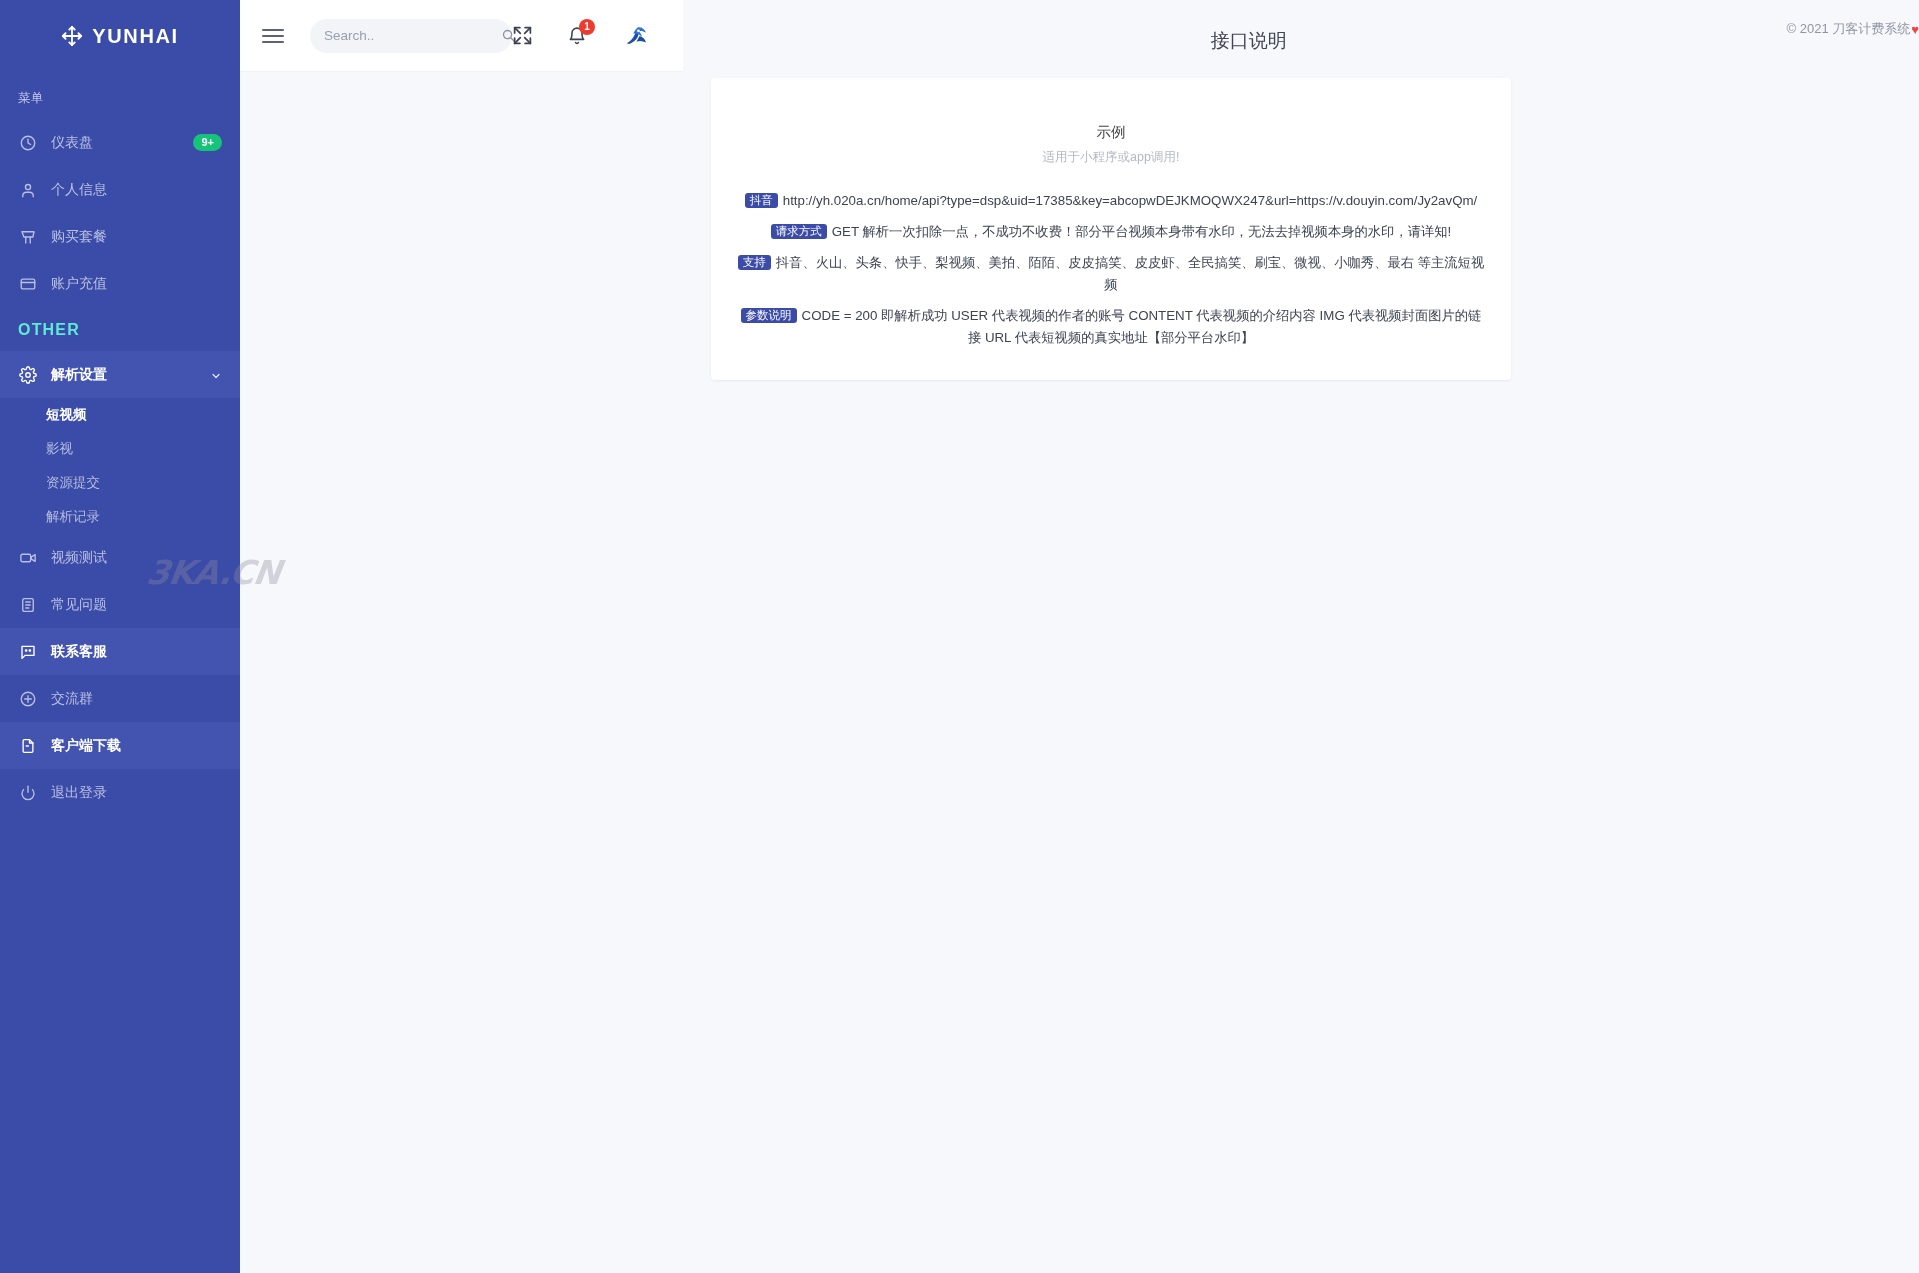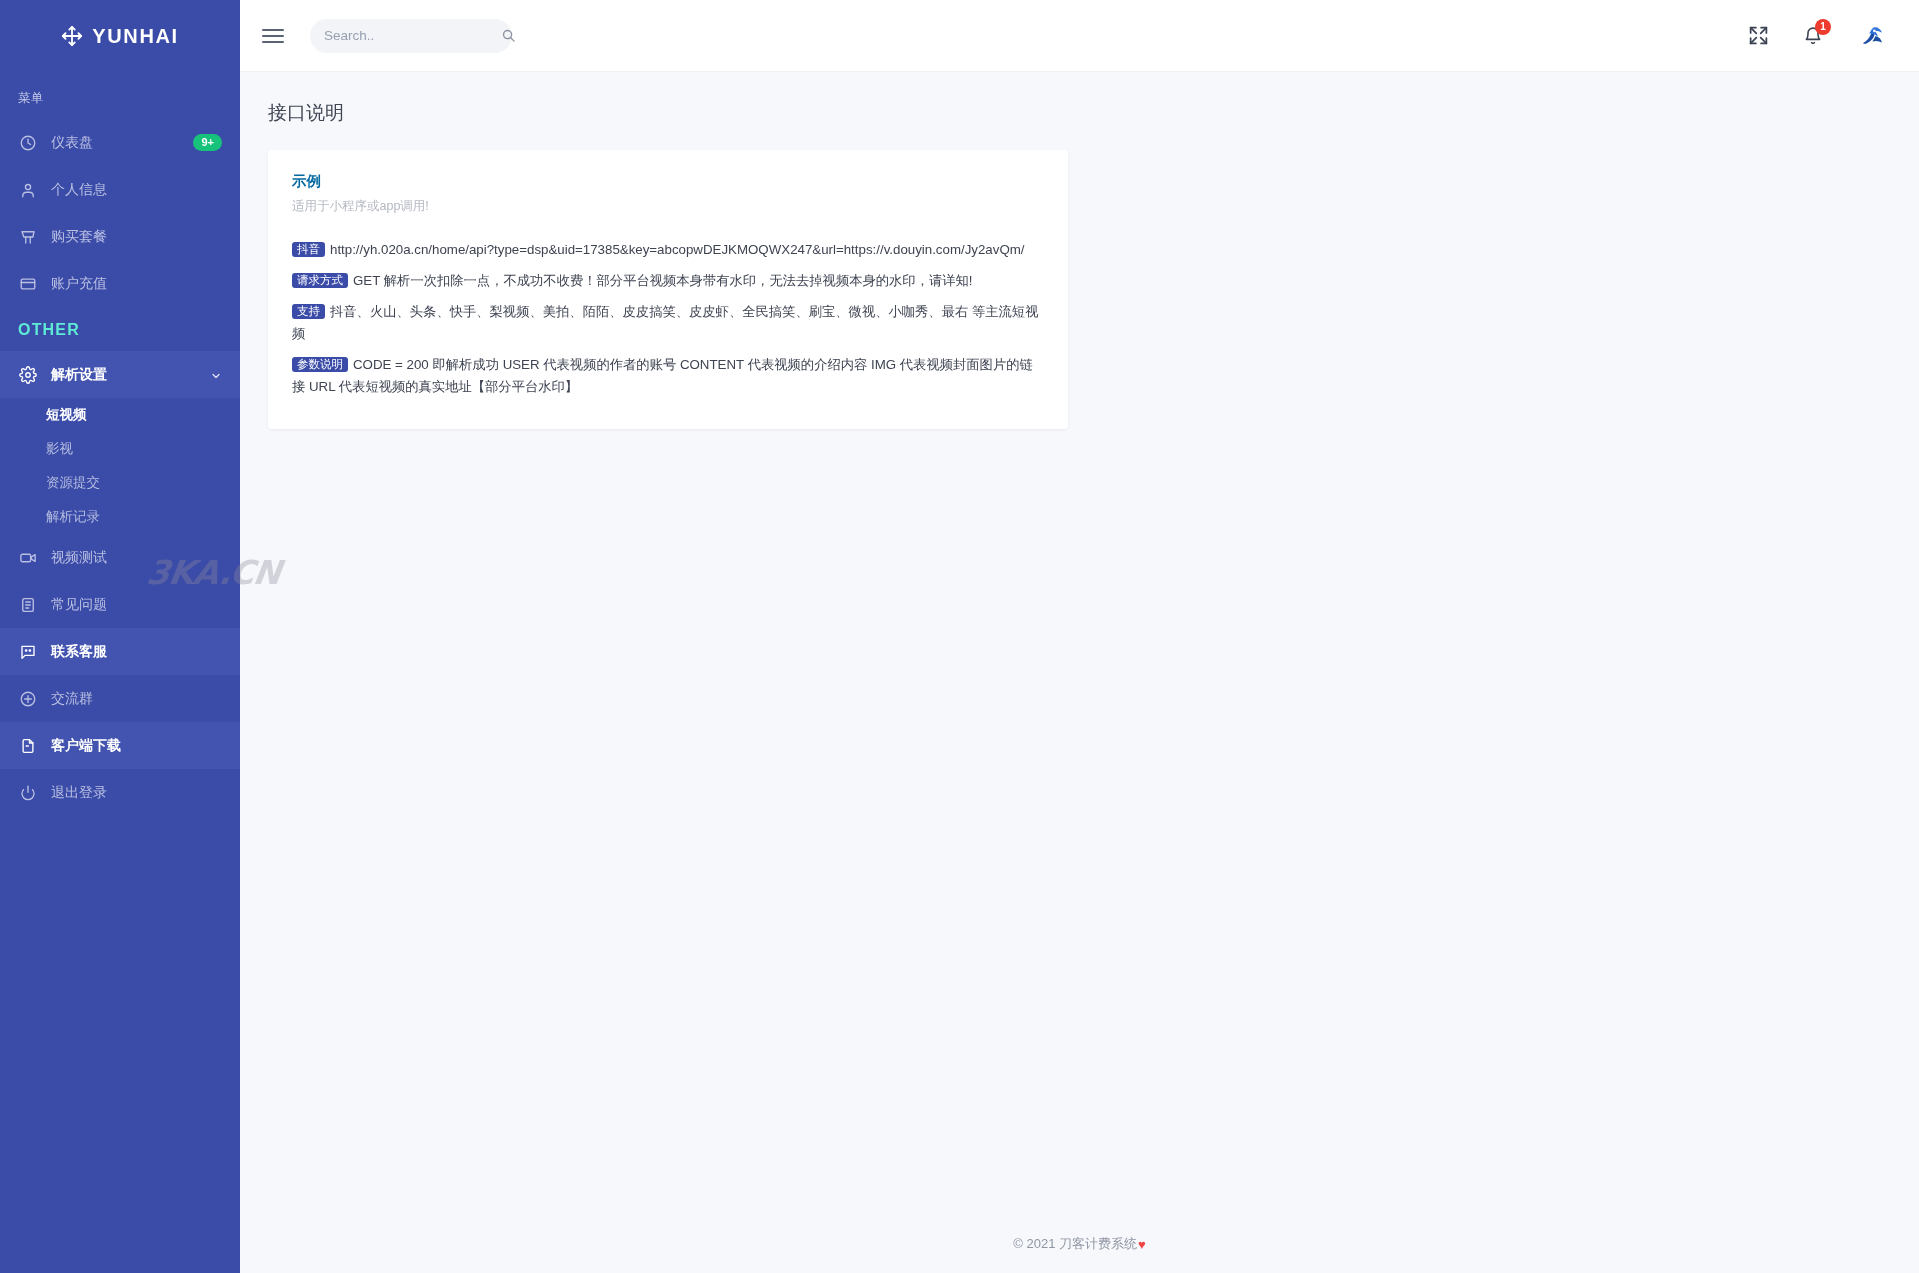--- a/index.html
+++ b/index.html
@@ -112,21 +112,21 @@
     pointer-events: none;
     z-index: 5;
     font-family: "DejaVu Sans", sans-serif;
   }
 
   
   .main {
     flex: 1;
     height: 1273px;
     display: flex;
-    flex-direction: column;
+    flex-direction: row;
     background: #f7f8fc;
     position: relative;
   }
   .topbar {
     height: 72px;
     background: #ffffff;
     display: flex;
     align-items: center;
     padding: 0 28px 0 22px;
     border-bottom: 1px solid #f0f1f5;
@@ -186,40 +186,41 @@
   }
   .avatar {
     width: 34px; height: 34px;
     border-radius: 50%;
     overflow: hidden;
     display: flex; align-items: center; justify-content: center;
     background: #ffffff;
     cursor: pointer;
   }
 
-  .content { flex: 1; padding: 28px 0 0 0; position: relative; }
+  .content { flex: 1; padding: 28px 0 0 0; position: relative; text-align: center; }
   .page-title {
     font-size: 19px;
     color: #3f4553;
     padding: 0 0 24px 28px;
     font-weight: normal;
   }
   .card {
     margin-left: 28px;
     width: 800px;
     background: #ffffff;
     border-radius: 4px;
     box-shadow: 0 1px 3px rgba(30,40,80,.07);
     padding: 22px 24px 22px 24px;
   }
   .card-title {
     font-size: 14.5px;
-    font-weight: bold;
-    color: #0369a1;
+    font-weight: normal;
+    color: #404040;
     margin-bottom: 7px;
+    margin-top: 23px;
   }
   .card-sub {
     font-size: 12.5px;
     color: #b4b8c2;
     margin-bottom: 24px;
   }
   .doc-line {
     font-size: 13.3px;
     color: #3d4351;
     line-height: 22px;

